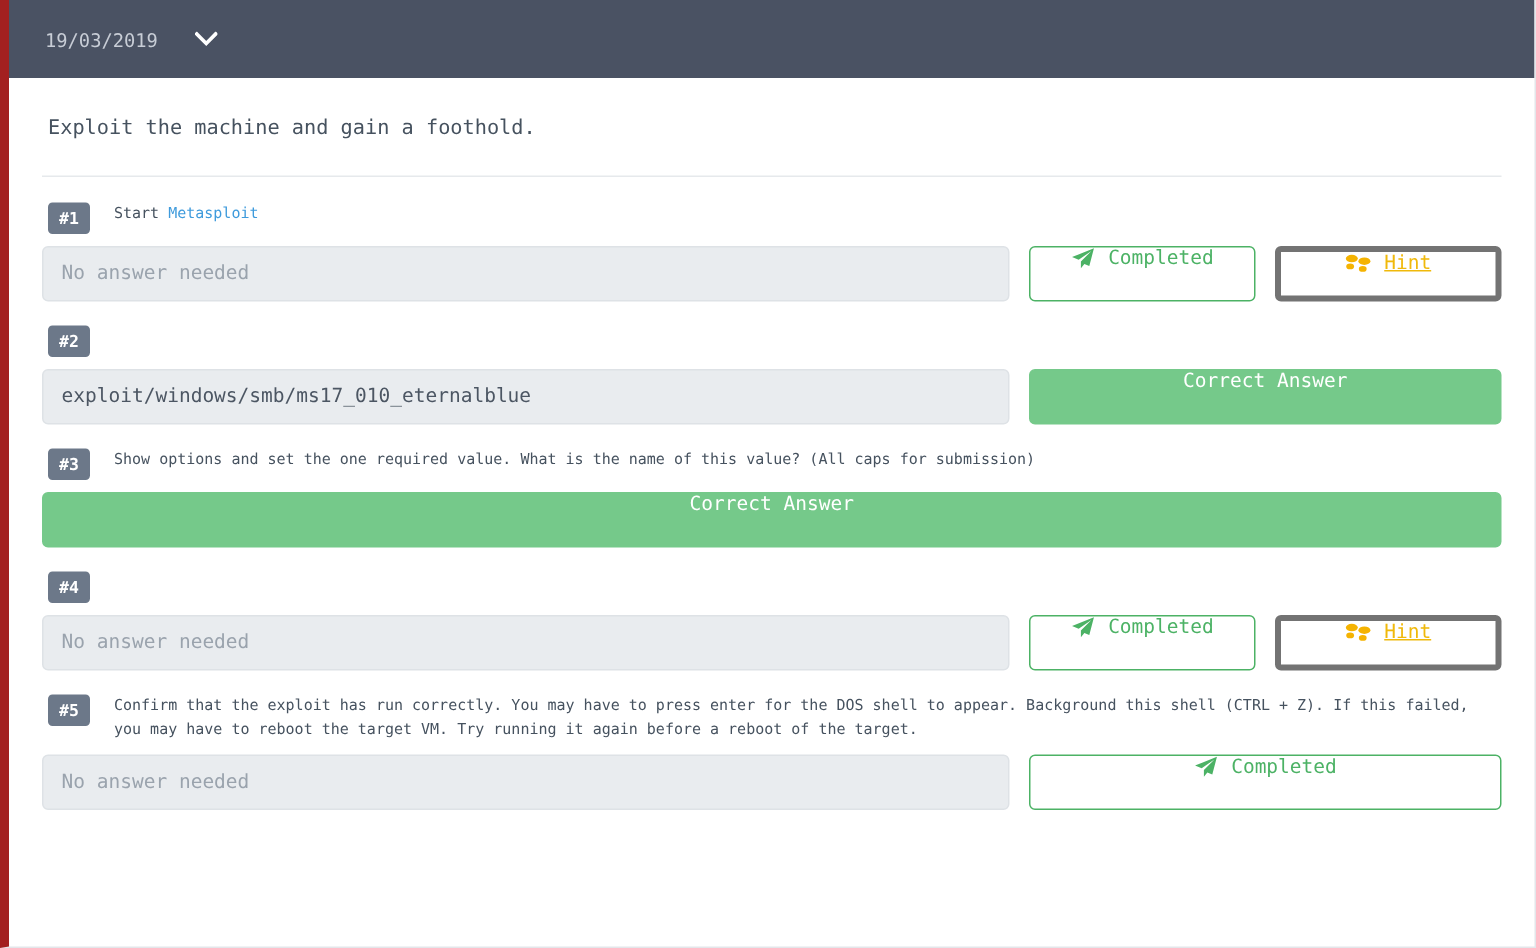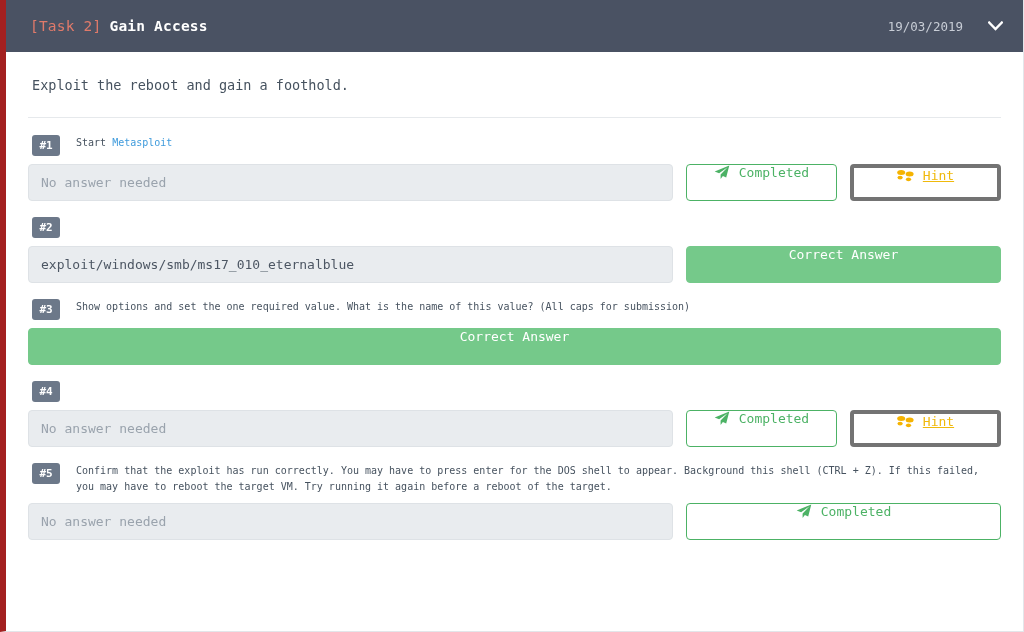--- a/index.html
+++ b/index.html
@@ -187,34 +187,31 @@
     color: #ffffff;
     flex: 1 1 auto;
   }
 </style>
 </head>
 <body>
 
 <div class="task-card">
 
   <div class="task-header">
-    <div class="title-wrap">
-      <span class="task-tag">[Task 2]</span><span class="task-title">Gain Access</span>
-    </div>
     <div class="task-date">19/03/2019</div>
     <div class="chevron-btn">
       <svg width="15" height="10" viewBox="0 0 15 10" aria-hidden="true">
         <path d="M1.2 1.6 L7.5 8 L13.8 1.6" fill="none" stroke="#ffffff" stroke-width="2.4" stroke-linecap="square"></path>
       </svg>
     </div>
   </div>
 
   <div class="task-body">
 
-    <div class="task-desc">Exploit the reboot and gain a foothold.</div>
+    <div class="task-desc">Exploit the machine and gain a foothold.</div>
 
     <div class="questions">
         <div class="question">
           <div class="q-head">
             <span class="q-badge">#1</span>
             <div class="q-text"><span>Start </span><span class="q-link">Metasploit</span></div>
           </div>
           <div class="q-row">
             <div class="answer-input placeholder">No answer needed</div>
             <div class="btn btn-completed">

